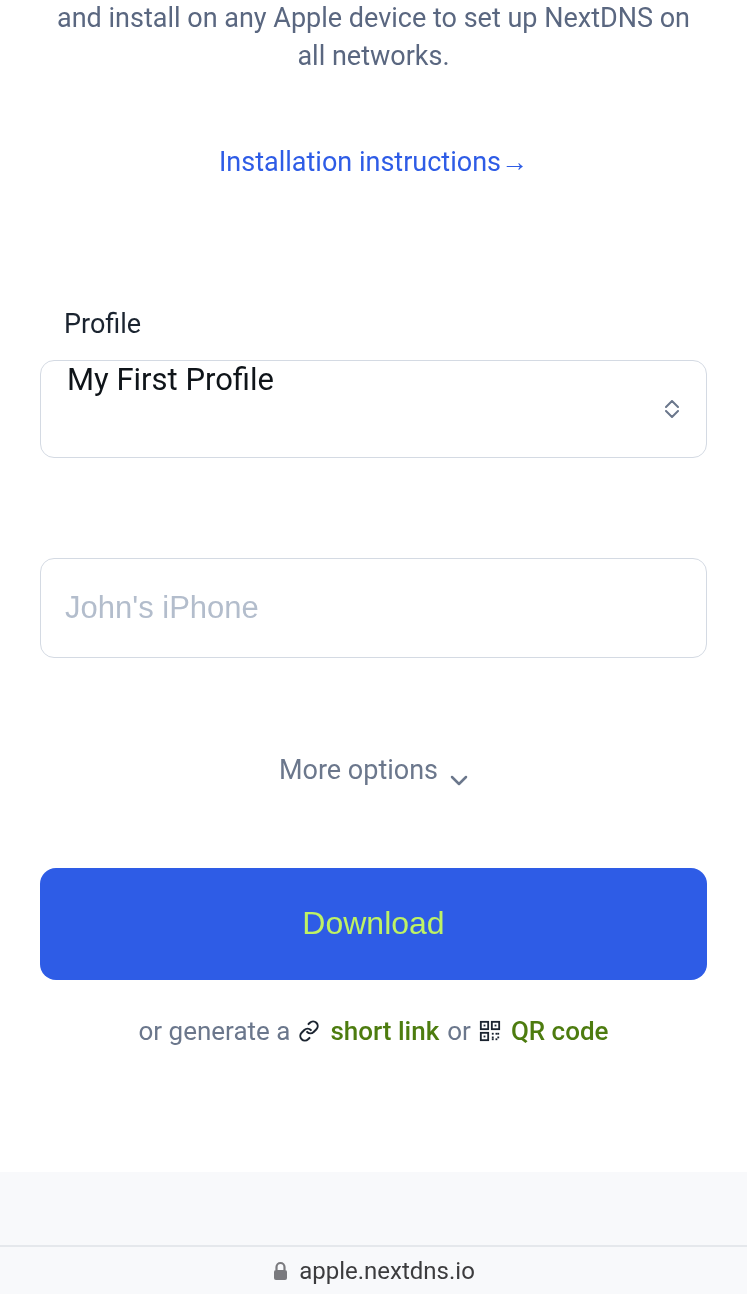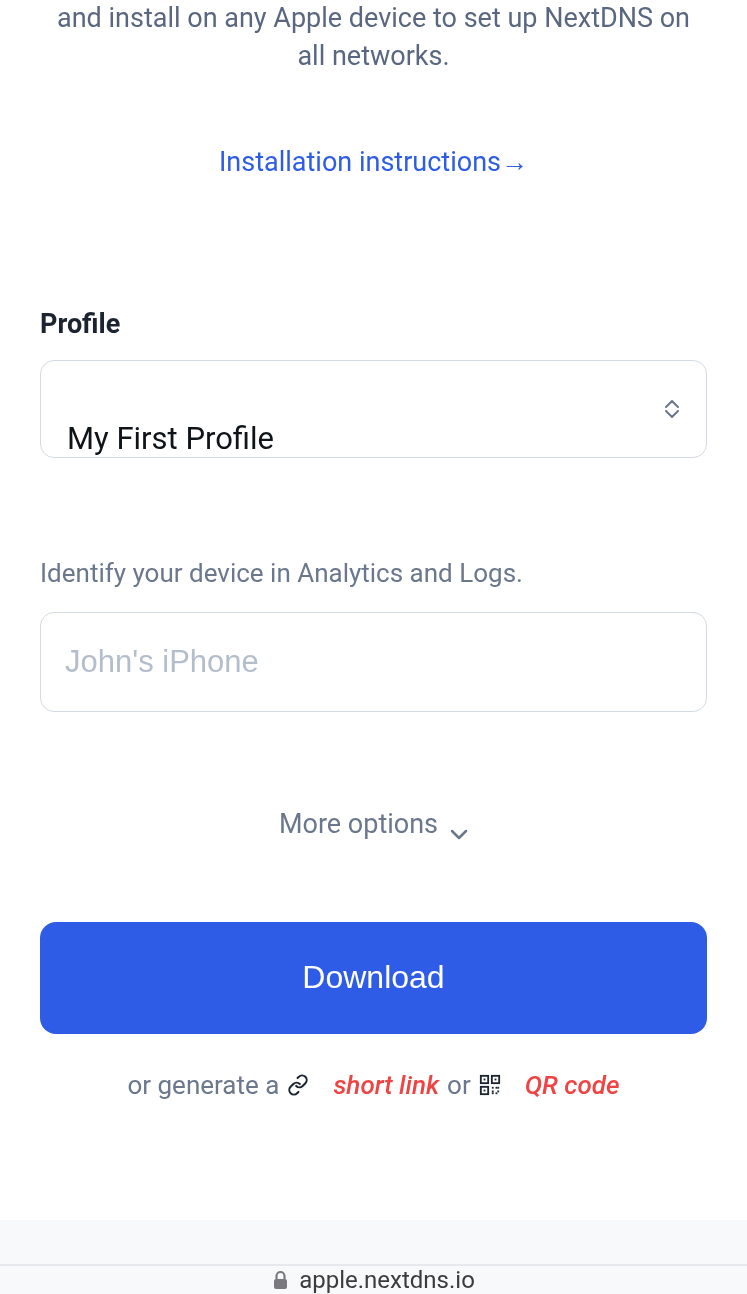--- a/index.html
+++ b/index.html
@@ -41,22 +41,23 @@
     }
     .instructions-link .arrow {
       font-size: 27px;
     }
     .section {
       margin-top: 130px;
     }
     .section-label {
       font-size: 27px;
       color: #1b2430;
-      font-weight: 700;
+      font-weight: 400;
       margin-bottom: 20px;
+      margin-left: 24px;
     }
     .section-sublabel {
       font-size: 26px;
       color: #6b778c;
       margin-bottom: 24px;
     }
     .select-wrapper {
       position: relative;
       width: 100%;
     }
@@ -116,45 +117,44 @@
     }
     .more-chevron {
       width: 18px;
       height: 12px;
     }
     .download-button {
       margin-top: 82px;
       width: 100%;
       height: 112px;
       background: #2e5ce6;
-      color: #ffffff;
+      color: #bef264;
       border: none;
       border-radius: 16px;
       font-size: 32px;
       font-weight: 500;
       cursor: pointer;
     }
     .generate-row {
       margin-top: 36px;
       font-size: 26px;
       color: #6b778c;
       display: flex;
       align-items: center;
       justify-content: center;
       gap: 8px;
       flex-wrap: wrap;
     }
     .generate-link {
-      color: #ef4444;
+      color: #4d7c0f;
       font-weight: 500;
       cursor: pointer;
       display: inline-flex;
       align-items: center;
-      gap: 24px;
-      font-style: italic;
+      gap: 10px;
     }
     .footer-spacer {
       margin-top: 120px;
       height: 74px;
       background: #f8f9fb;
       border-bottom: 1px solid #e5e8ec;
     }
     .url-bar {
       height: 48px;
       background: #f8f9fb;
@@ -183,36 +183,35 @@
   <div class="intro-text">and install on any Apple device to set up NextDNS on all networks.</div>
 
   <div class="instructions-link">
     <span>Installation instructions</span>
     <span class="arrow">→</span>
   </div>
 
   <div class="section">
     <div class="section-label">Profile</div>
     <div class="select-wrapper">
-      <div class="select-field" style="display:flex;align-items:flex-end;">
+      <div class="select-field" style="display:flex;align-items:flex-start;">
         <span>My First Profile</span>
       </div>
       <div class="select-chevrons">
         <svg class="chev-up" viewBox="0 0 14 8" fill="none" stroke="#6b778c" stroke-width="2" stroke-linecap="round" stroke-linejoin="round">
           <polyline points="1,7 7,1 13,7"></polyline>
         </svg>
         <svg class="chev-down" viewBox="0 0 14 8" fill="none" stroke="#6b778c" stroke-width="2" stroke-linecap="round" stroke-linejoin="round">
           <polyline points="1,1 7,7 13,1"></polyline>
         </svg>
       </div>
     </div>
   </div>
 
   <div class="device-section">
-    <div class="section-sublabel">Identify your device in Analytics and Logs.</div>
     <input type="text" class="text-input" placeholder="John's iPhone" style="">
   </div>
 
   <div class="more-options">
     <span>More options</span>
     <svg class="more-chevron" viewBox="0 0 18 12" fill="none" stroke="#6b778c" stroke-width="2.5" stroke-linecap="round" stroke-linejoin="round">
       <polyline points="2,3 9,10 16,3"></polyline>
     </svg>
   </div>
 

